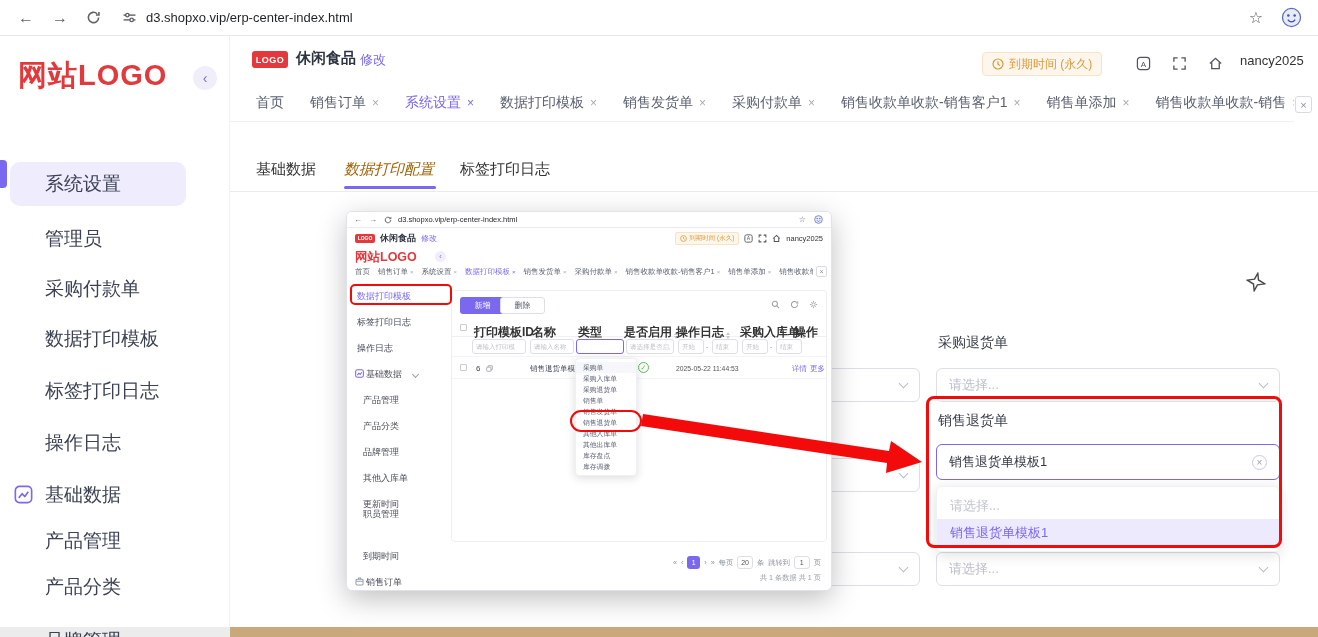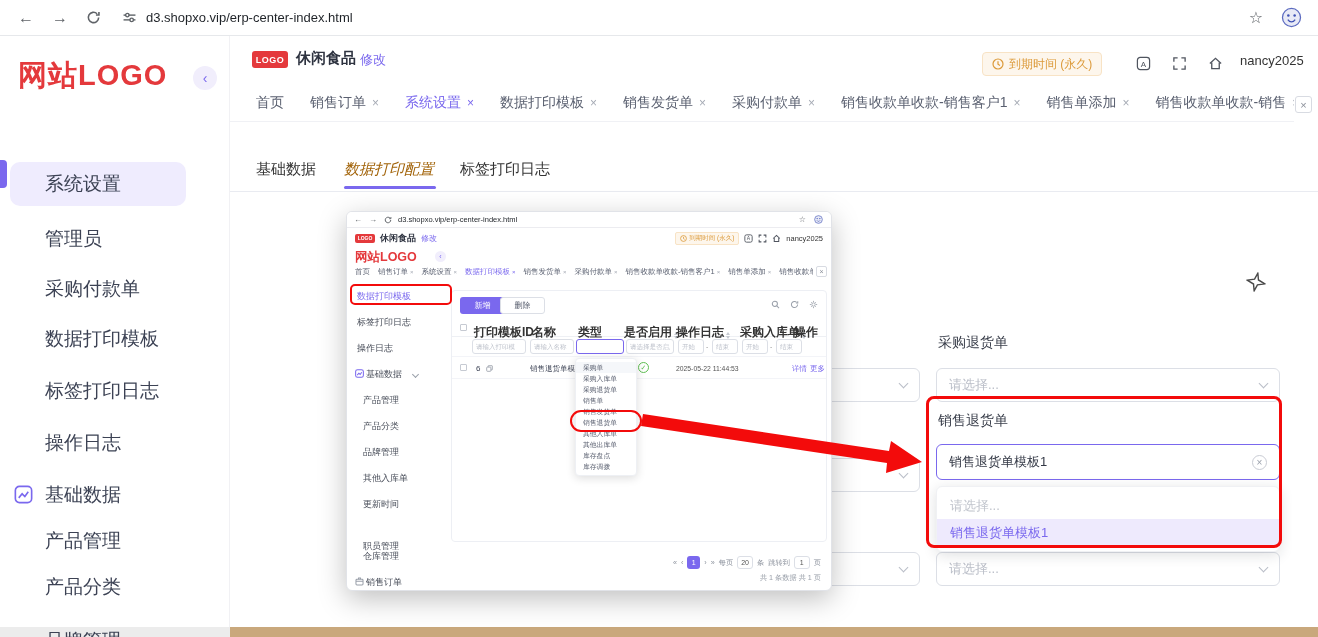--- a/index.html
+++ b/index.html
@@ -388,22 +388,22 @@
           <path d="M3.5 9.5l2.5-3 2 2 2.5-3.5"></path>
         </svg>
     </span>
     <div class="isitem" style="left:19px;top:156px"><span>基础数据</span></div>
     <span class="abs" style="left:66px;top:160px;width:5px;height:5px;border-right:1.2px solid #9aa0aa;border-bottom:1.2px solid #9aa0aa;transform:rotate(45deg)"></span>
     <div class="isitem" style="left:16px;top:182px">产品管理</div>
     <div class="isitem" style="left:16px;top:208px">产品分类</div>
     <div class="isitem" style="left:16px;top:234px">品牌管理</div>
     <div class="isitem" style="left:16px;top:260px">其他入库单</div>
     <div class="isitem" style="left:16px;top:286px">更新时间</div>
-    <div class="isitem" style="left:16px;top:328px">职员管理</div>
-    <div class="isitem" style="left:16px;top:338px">仓库管理</div>
+    <div class="isitem" style="left:16px;top:296px">职员管理</div>
+    <div class="isitem" style="left:16px;top:338px">到期时间</div>
     <span class="abs" style="left:8px;top:365px">
       <svg width="9" height="9" viewBox="0 0 14 14" fill="none" stroke="#9aa0aa" stroke-width="1.6">
           <rect x="1.5" y="3.5" width="11" height="9" rx="1.5"></rect>
           <path d="M1.5 6.5h11M5.5 3.5v-2h3v2"></path>
         </svg>
     </span>
     <div class="isitem" style="left:19px;top:364px">销售订单</div>
 
     <div class="icard">
       <div class="ibtn add">新增</div>

